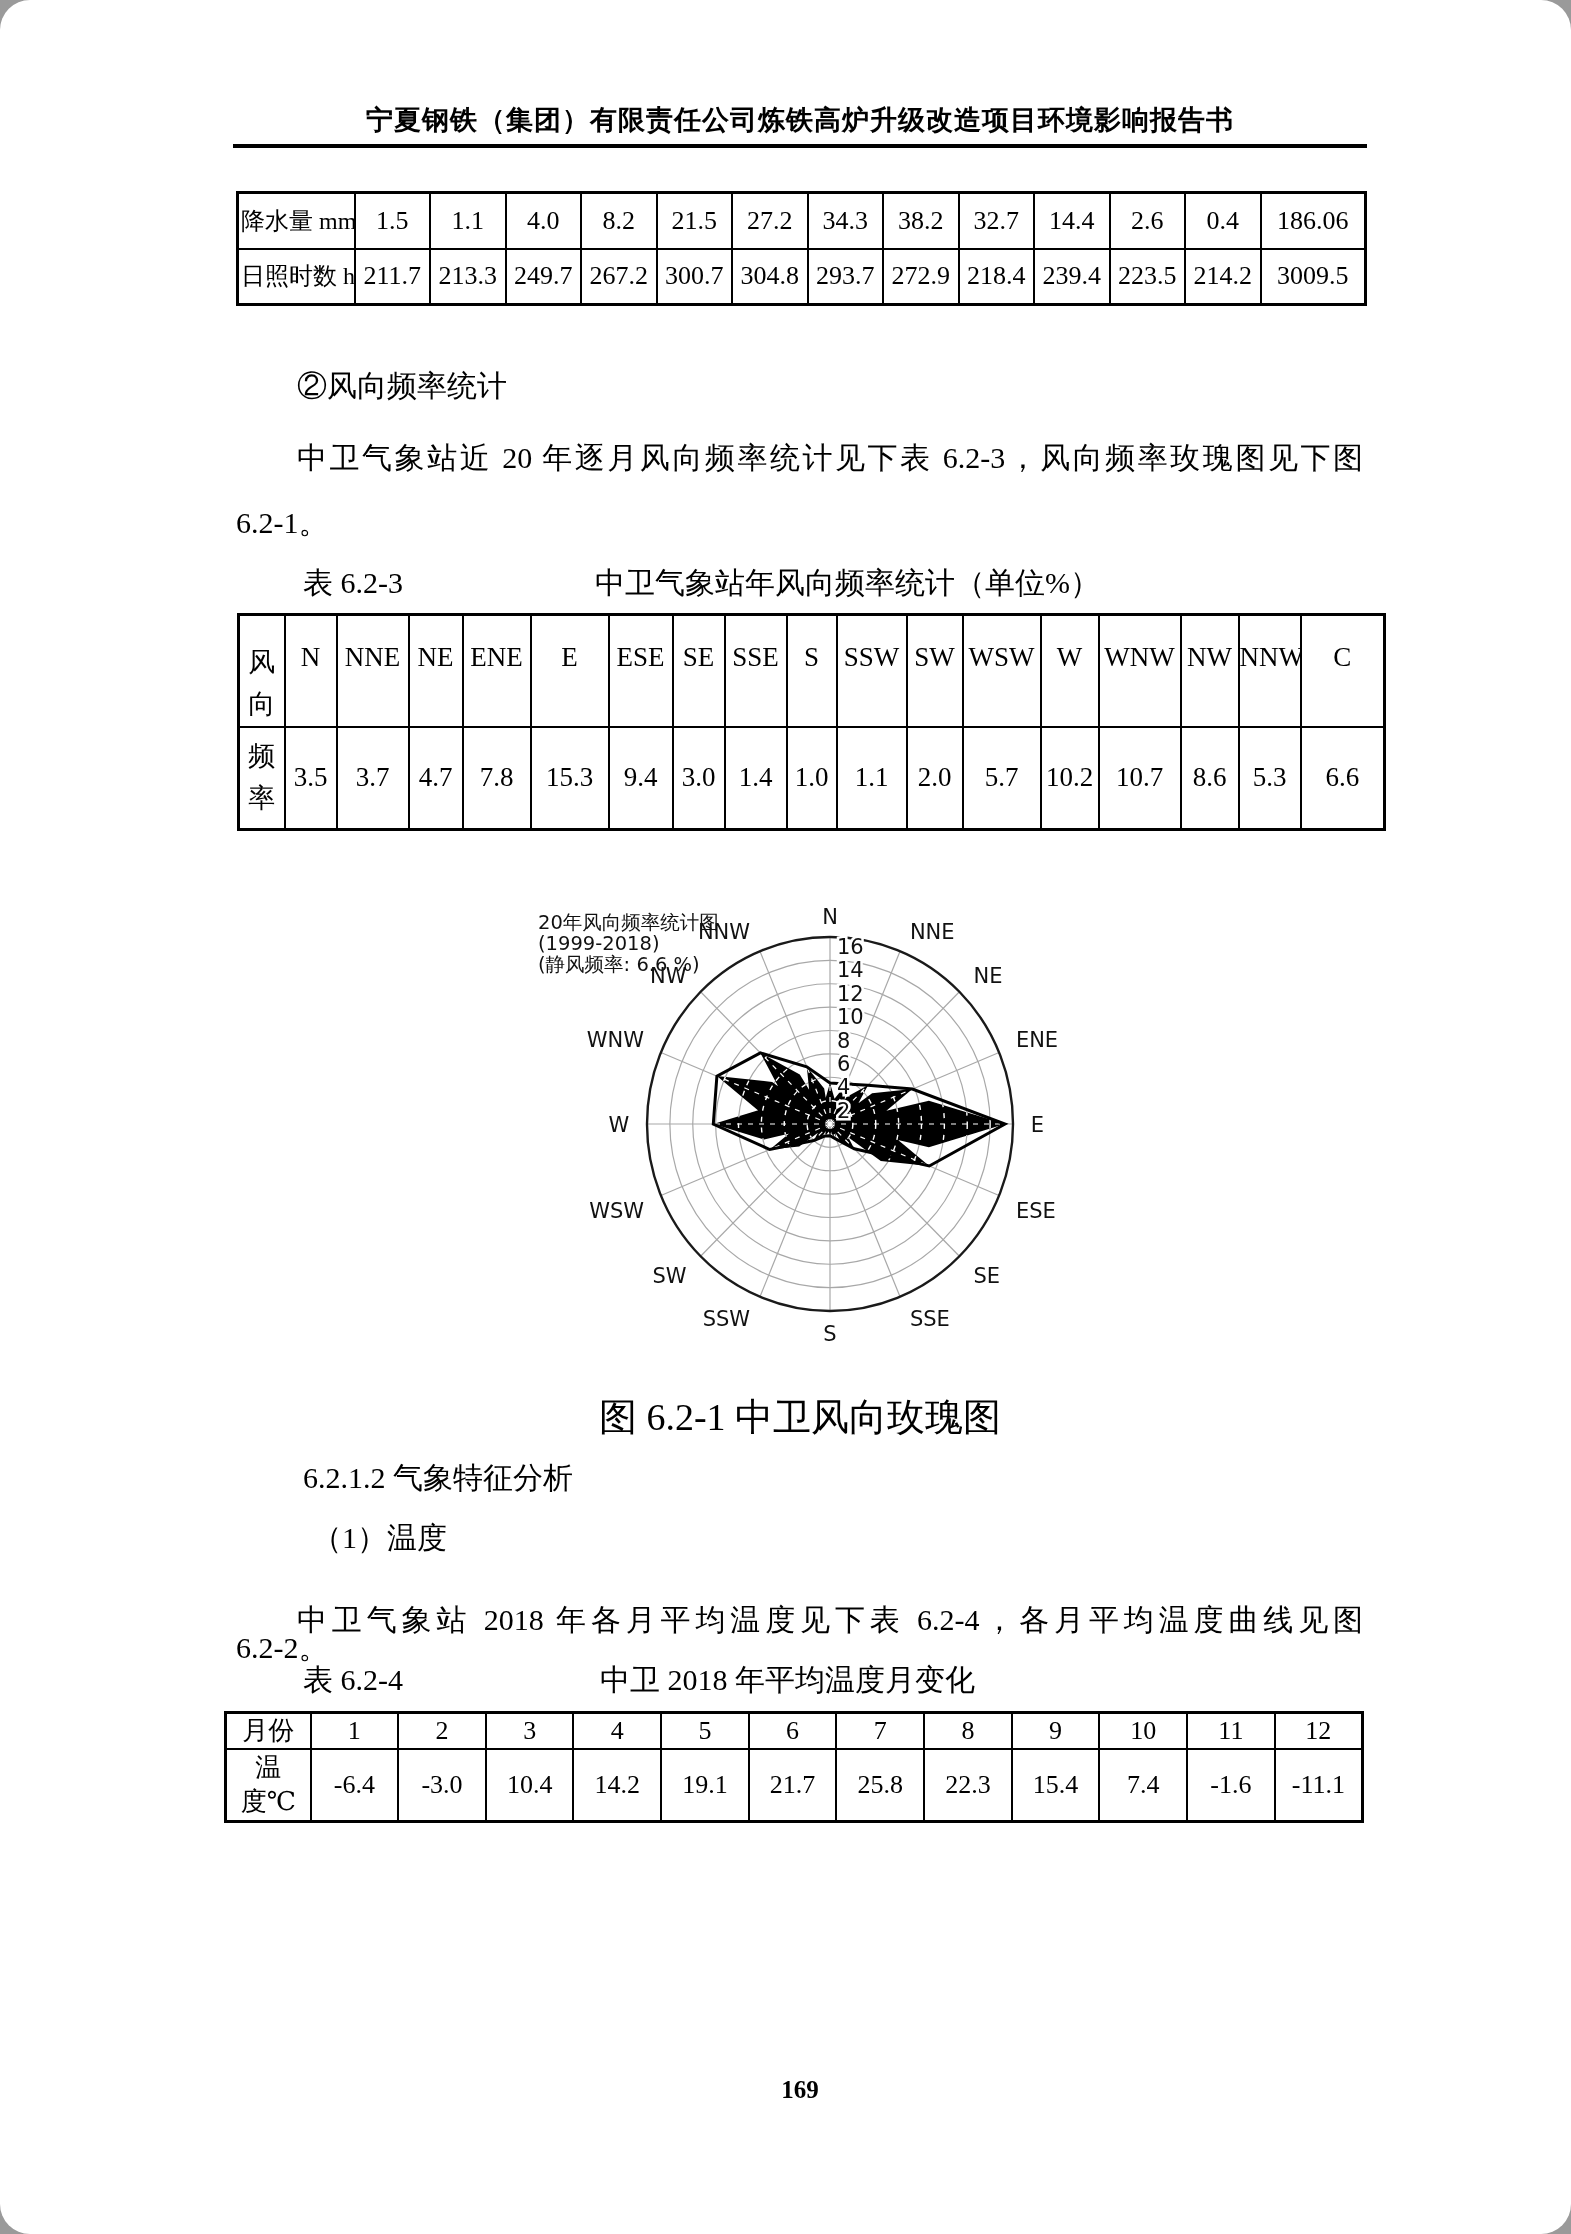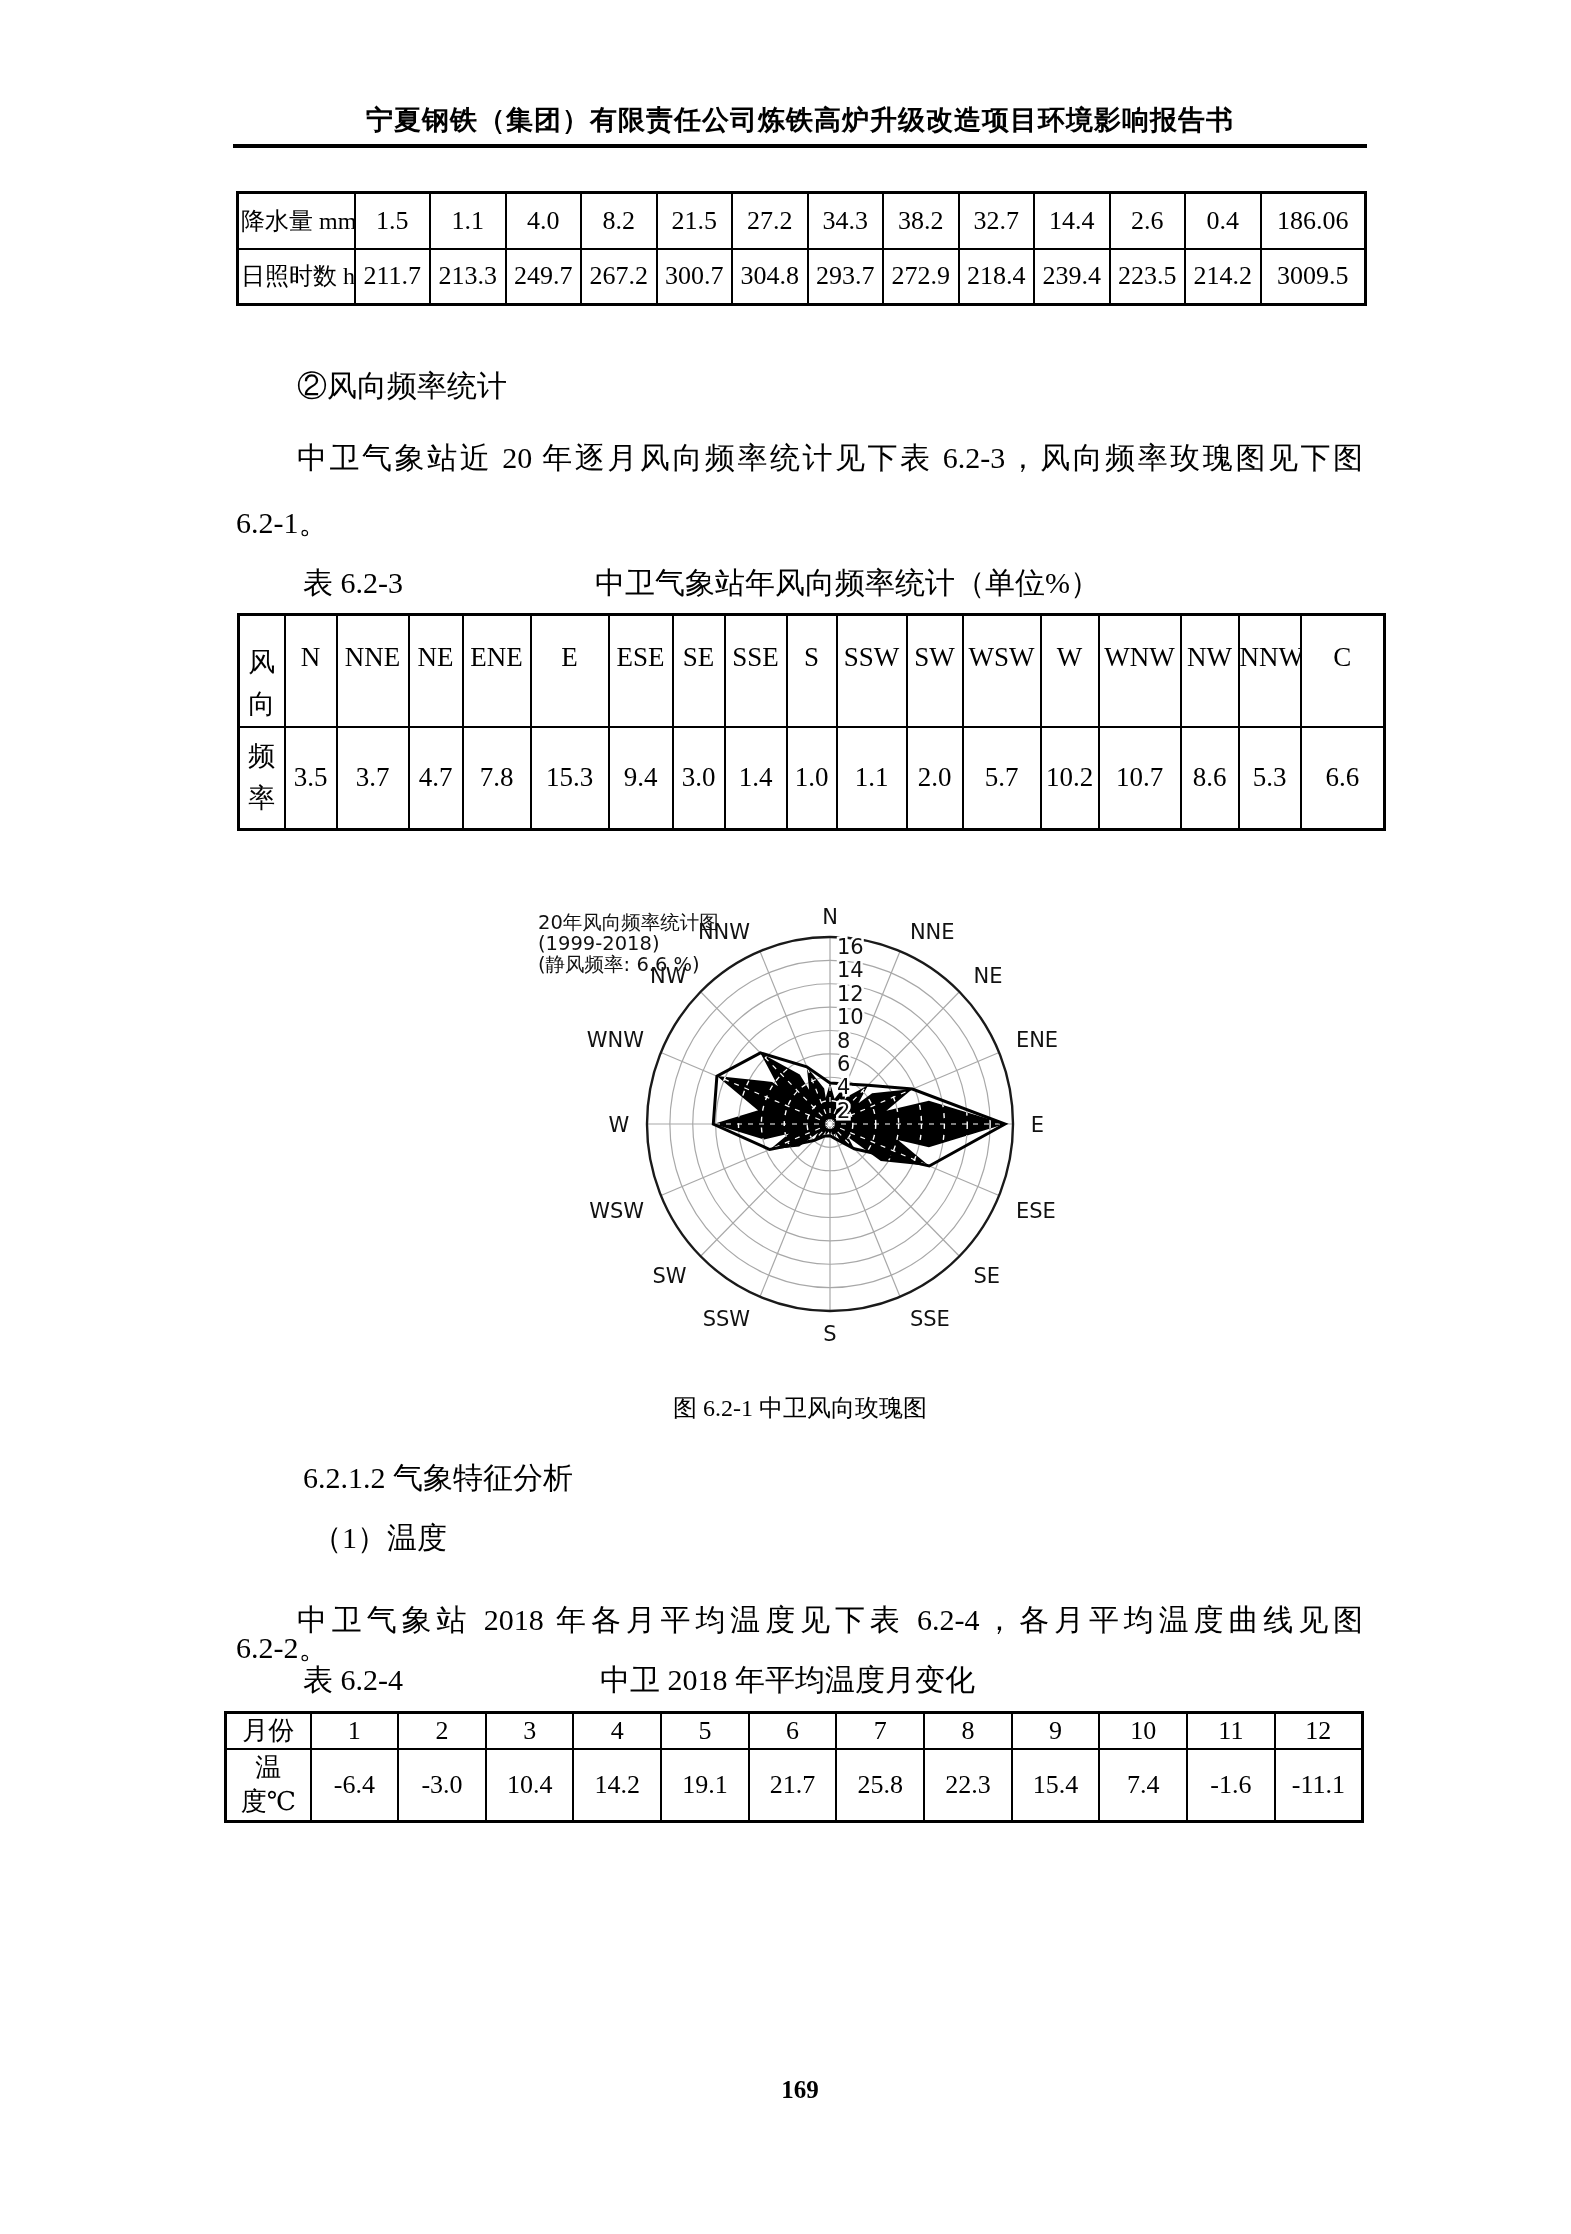--- a/index.html
+++ b/index.html
@@ -1,38 +1,38 @@
 <!DOCTYPE html>
 <html><head>
 <meta charset="utf-8">
 <style>
   html,body{margin:0;padding:0;background:#9a9a9a;}
   .page{position:relative;width:1571px;height:2234px;background:#ffffff;
-        font-family:"Liberation Serif","DejaVu Serif",serif;color:#000;overflow:hidden;margin:0 auto;}
+        font-family:"Liberation Serif","DejaVu Serif",serif;color:#000;overflow:hidden;margin:0 auto;border-radius:30px;}
   .abs{position:absolute;}
   .header-title{left:206px;top:102px;width:1188px;text-align:center;font-size:27px;font-weight:bold;letter-spacing:1px;}
   .header-rule{left:233px;top:144px;width:1134px;height:4px;background:#000;}
   .tbl{position:absolute;border-collapse:collapse;table-layout:fixed;border:3px solid #000;background:#fff;}
   .tbl td{border:2px solid #000;text-align:center;font-size:26px;padding:0;overflow:hidden;}
   .climate{left:236px;top:191px;width:1131px;}
   .climate tr{height:56px;}
   .climate td.lab{text-align:right;padding-left:2px;font-size:24px;white-space:nowrap;}
   .wind{left:237px;top:613px;width:1125px;}
   .wind tr.hd{height:104px;}
   .wind tr.dt{height:103px;}
   .wind td{font-size:27px;}
   .wind tr.hd td{vertical-align:top;padding-top:26px;}
   .wind td.lab{white-space:pre-line;line-height:1.55;vertical-align:middle;padding-top:0;}
   .temp{left:224px;top:1711px;width:1140px;}
   .temp tr.m{height:22px;}
   .temp tr.t{height:73px;}
   .temp td.lab{white-space:pre-line;line-height:1.3;}
   .line{position:absolute;font-size:30px;white-space:nowrap;}
   .para-just{white-space:nowrap;text-align-last:justify;}
-  .fig-caption{left:206px;top:1392px;width:1188px;text-align:center;font-size:24px;}
+  .fig-caption{left:206px;top:1392px;width:1188px;text-align:center;font-size:38px;}
   .pageno{left:206px;top:2076px;width:1188px;text-align:center;font-size:25px;font-weight:bold;}
   .rose-wrap{position:absolute;left:480px;top:866px;width:700px;height:505px;}
   .rose-wrap svg{display:block;}
   .rose-wrap text{font-family:"DejaVu Sans","Liberation Sans",sans-serif;}
   .sec-num{display:inline-block;}
   .sec-title{display:inline-block;}
 </style>
 </head>
 <body>
 

